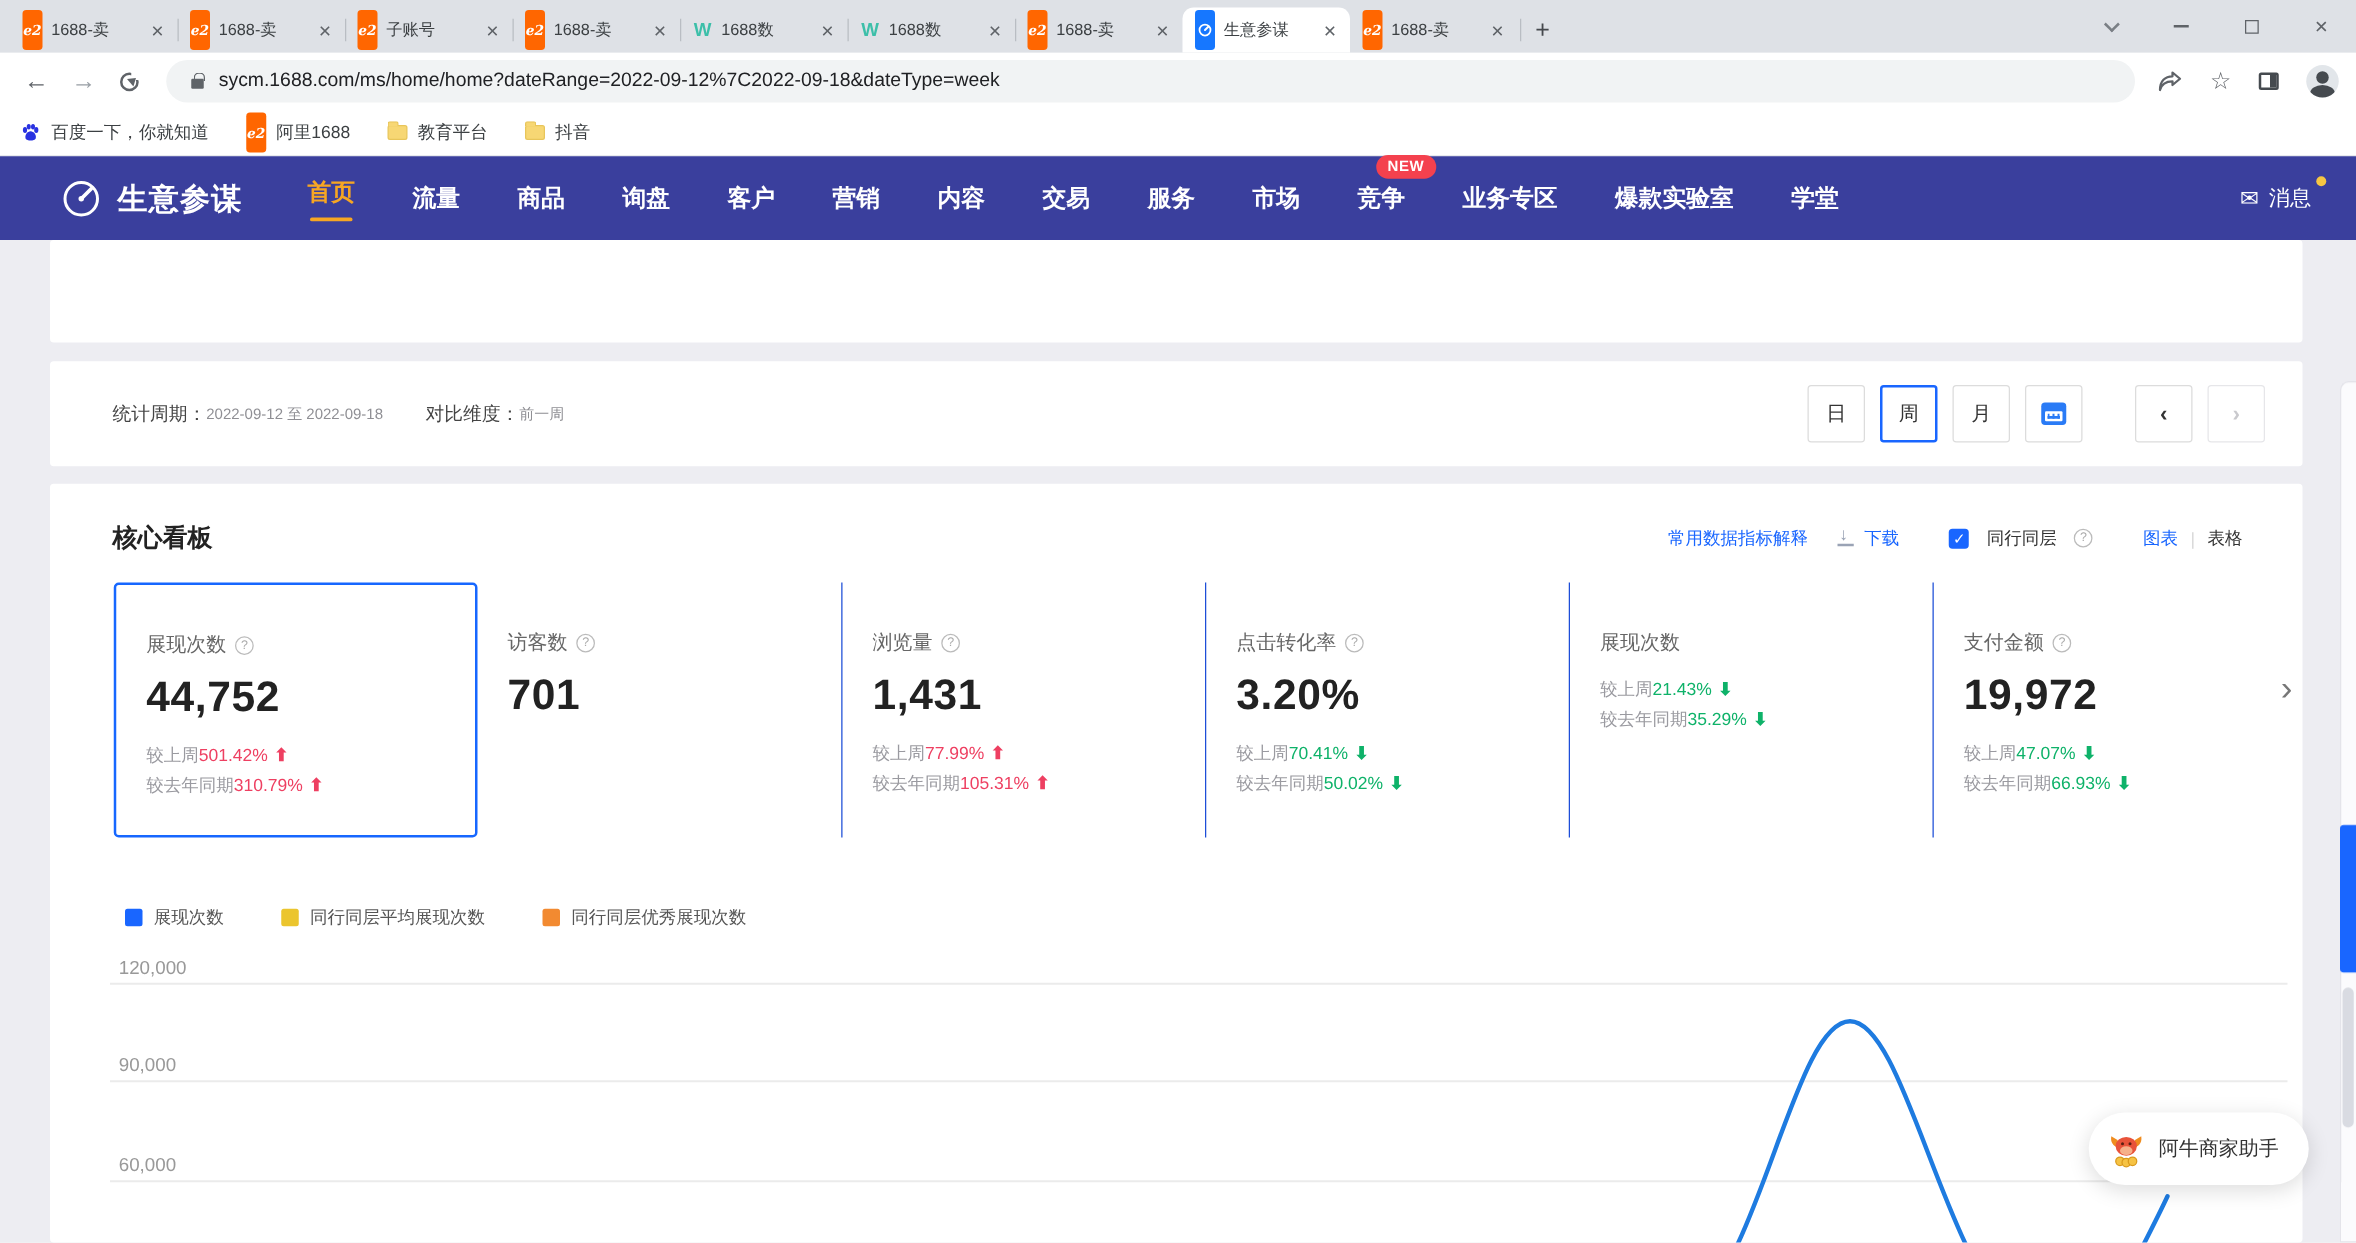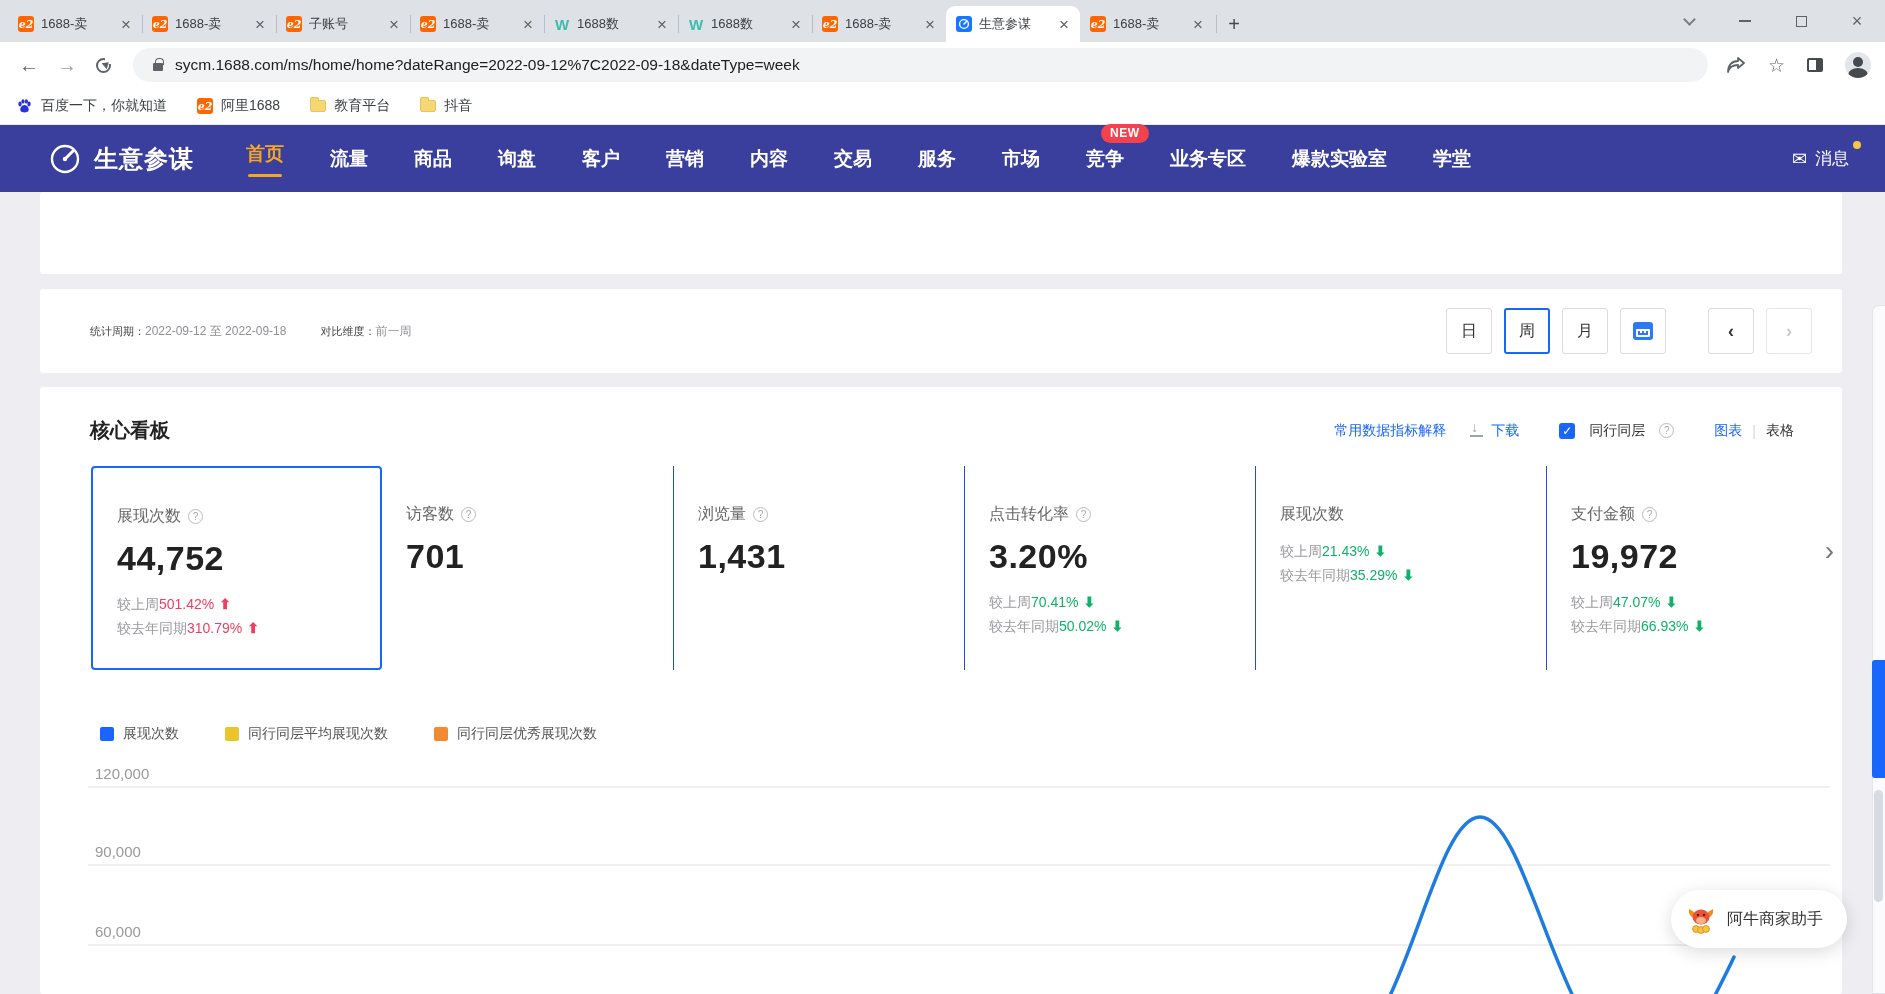--- a/index.html
+++ b/index.html
@@ -7,21 +7,21 @@
     font-family:"Liberation Sans", sans-serif; background:#ededf2; }
 
   
   .tabstrip { height:42px; background:#dee1e6; display:flex; align-items:flex-end; padding-left:8px; position:relative; }
   .tab { width:134px; height:36px; display:flex; align-items:center; gap:7px; padding:0 8px 0 10px;
          font-size:13px; color:#3c4043; position:relative; cursor:default; }
   .tab.divL::before { content:""; position:absolute; left:0; top:9px; height:18px; width:1px; background:#9aa0a6; opacity:.55; }
   .tab .tlabel { flex:1; overflow:hidden; white-space:nowrap; max-width:72px; }
   .tab .tclose { color:#5f6368; font-size:17px; line-height:1; padding:1px 3px; border-radius:50%; }
   .tab.active { background:#fff; border-radius:9px 9px 0 0; z-index:2; }
-  .fav { width:16px; height:16px; flex:0 0 16px; border-radius:3px; display:flex; align-items:center; justify-content:center; }
+  .fav { width:16px; height:32px; flex:0 0 16px; border-radius:3px; display:flex; align-items:center; justify-content:center; }
   .fav.ali { background:#ff6600; color:#fff; font-family:"DejaVu Serif", serif; font-style:italic; font-weight:bold; font-size:11px; }
   .fav.teal { background:transparent; color:#3cbfa9; font-weight:bold; font-size:15px; }
   .fav.sycm { background:#1677ff; }
   .newtab-btn { width:28px; height:28px; margin:0 0 4px 6px; font-size:20px; color:#45484d; display:flex; align-items:center; justify-content:center; border-radius:50%; position:relative; }
   .newtab-btn::before { content:""; position:absolute; left:-4px; top:5px; height:18px; width:1px; background:#9aa0a6; opacity:.55; }
   .winctrls { position:absolute; right:0; top:0; height:42px; display:flex; align-items:center; gap:0; }
   .wbtn { width:56px; height:42px; display:flex; align-items:center; justify-content:center; color:#5f6368; }
   .chev-down { width:9px; height:9px; border-right:2px solid #7a7f85; border-bottom:2px solid #7a7f85; transform:rotate(45deg); margin-top:-4px; }
   .minim { width:12px; height:2px; background:#5f6368; }
   .restore { width:11px; height:11px; border:1.5px solid #5f6368; position:relative; background:#dee1e6; }
@@ -64,21 +64,21 @@
   .msg { margin-left:auto; display:flex; align-items:center; gap:8px; font-size:17px; position:relative; }
   .msg .dot { position:absolute; right:-12px; top:-6px; width:8px; height:8px; border-radius:50%; background:#f6c643; }
   .envelope { font-size:18px; }
 
   
   .page { position:absolute; left:0; right:0; top:192px; bottom:0; background:#ededf2; padding:0 43px 0 40px; display:flex; flex-direction:column; }
   .card { background:#fff; border-radius:3px; }
   .card.partial { height:82px; }
   .gap15 { height:15px; } .gap14 { height:14px; }
   .card.stats { height:84px; display:flex; align-items:center; padding:0 30px 0 50px; }
-  .stat-label { font-size:11px; color:#444; }
+  .stat-label { font-size:15px; color:#444; }
   .stat-val { font-size:12px; color:#8f8f94; }
   .stats-right { margin-left:auto; display:flex; align-items:center; gap:12px; }
   .pbtn { width:46px; height:46px; border:1px solid #dcdcdc; border-radius:3px; background:#fff; display:flex; align-items:center; justify-content:center;
           font-size:16px; color:#333; cursor:pointer; }
   .pbtn.sel { border:2px solid #1966ff; }
   .pbtn.disabled { color:#c9c9cd; border-color:#e6e6e9; }
   .pbtn.gapL { margin-left:30px; }
   .calgrid { width:20px; height:18px; background:#2a7bf6; border-radius:3px; position:relative; }
   .calgrid::before { content:""; position:absolute; left:3px; right:3px; top:7px; bottom:3px; background:#fff; border-radius:1px; }
   .calgrid::after { content:""; position:absolute; left:5px; right:5px; top:9px; bottom:5px;
@@ -342,20 +342,22 @@
             <span class="qmark">?</span>
           </div>
         <div class="kpi-val">701</div>
       </div>
       <div class="kpi sep">
         <div class="kpi-name">
             <span>浏览量</span>
             <span class="qmark">?</span>
           </div>
         <div class="kpi-val">1,431</div>
+        <div class="kpi-delta"><span>较上周</span><span class="pct up">77.99%</span><span class="arr up"></span><br>
+          <span>较去年同期</span><span class="pct up">105.31%</span><span class="arr up"></span></div>
       </div>
       <div class="kpi sep">
         <div class="kpi-name">
             <span>点击转化率</span>
             <span class="qmark">?</span>
           </div>
         <div class="kpi-val">3.20%</div>
         <div class="kpi-delta"><span>较上周</span><span class="pct down">70.41%</span><span class="arr down"></span><br>
           <span>较去年同期</span><span class="pct down">50.02%</span><span class="arr down"></span></div>
       </div>

